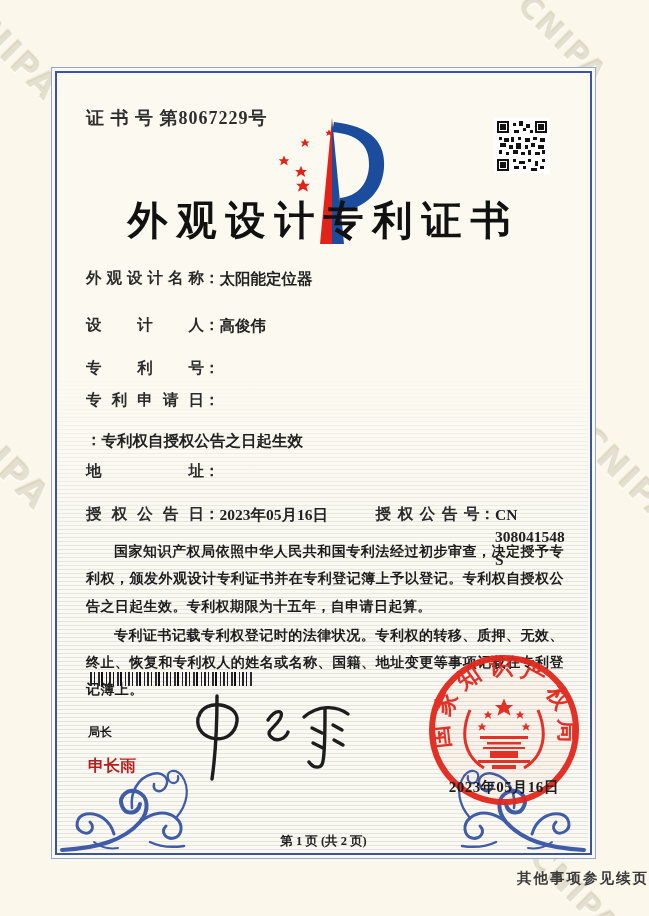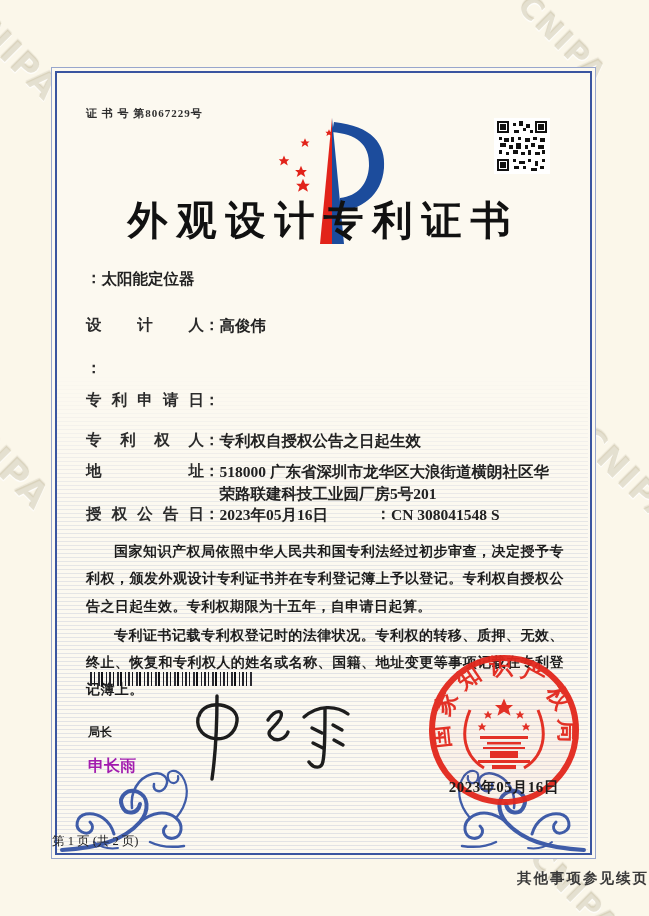--- a/index.html
+++ b/index.html
@@ -24,21 +24,21 @@
   .guilloche{position:absolute;left:57px;top:74px;width:531px;height:776px;
      background:repeating-linear-gradient(0deg,rgba(125,138,185,.20) 0 1px,transparent 1px 4px);
      -webkit-mask-image:linear-gradient(to bottom,transparent 0 38%,rgba(0,0,0,.85) 58%,#000 78%);
      mask-image:linear-gradient(to bottom,transparent 0 38%,rgba(0,0,0,.85) 58%,#000 78%);
      pointer-events:none;}
   .flourish{position:absolute;width:150px;height:110px;}
   .flourish.left{left:54px;top:748px;}
   .flourish.right{left:442px;top:748px;transform:scaleX(-1);}
 
   
-  .cert-no{position:absolute;left:86px;top:106px;font-size:11px;color:#2e2e2e;
+  .cert-no{position:absolute;left:86px;top:106px;font-size:18px;color:#2e2e2e;
            letter-spacing:1px;font-weight:600;}
   .logo{position:absolute;left:272px;top:110px;width:120px;height:140px;}
   .qr{position:absolute;left:494px;top:118px;width:56px;height:56px;background:#fff;
       padding:3px;box-sizing:border-box;}
   .title{position:absolute;left:52px;top:193px;width:543px;text-align:center;
          font-size:40px;font-weight:bold;color:#111;letter-spacing:9px;}
 
   
   .row{position:absolute;left:86px;width:480px;display:flex;align-items:flex-start;
        font-size:15.5px;color:#2b2b2b;}
@@ -56,31 +56,31 @@
          letter-spacing:.4px;}
   .paras p{margin:0 0 2px 0;text-indent:2em;}
 
   
   .barcode{position:absolute;left:90px;top:672px;width:163px;height:14px;
      background:repeating-linear-gradient(90deg,
         #23232a 0 2px,transparent 2px 4px,#15151a 4px 5px,transparent 5px 8px,
         #2c2c33 8px 10px,transparent 10px 11px,#101014 11px 13px,transparent 13px 16px,
         #23232a 16px 17px,transparent 17px 19px);}
   .sig-title{position:absolute;left:88px;top:724px;font-size:12px;font-weight:700;color:#222;}
-  .sig-name{position:absolute;left:88px;top:756px;font-size:16px;font-weight:700;color:#a21caf;}
+  .sig-name{position:absolute;left:88px;top:756px;font-size:16px;font-weight:700;color:#b91c1c;}
   .sig-script{position:absolute;left:182px;top:690px;width:180px;height:95px;}
 
   
   .seal{position:absolute;left:424px;top:650px;width:160px;height:160px;opacity:.95;}
   .seal-date{position:absolute;left:428px;top:778px;width:152px;text-align:center;
              font-size:15px;font-weight:700;color:#1b1b1b;letter-spacing:.5px;}
 
   
-  .page-footer{position:absolute;left:52px;top:833px;width:543px;text-align:left;
-               font-size:12.5px;color:#222;font-weight:400;}
+  .page-footer{position:absolute;left:52px;top:833px;width:543px;text-align:center;
+               font-size:12.5px;color:#222;font-weight:700;}
   .cont-note{position:absolute;left:0;top:869px;width:649px;text-align:right;
              font-size:14.5px;color:#3a3a3a;font-weight:600;letter-spacing:2px;}
 </style>
 </head>
 <body>
 
 <div class="page">
 
   <svg width="0" height="0" style="position:absolute">
     <defs>
@@ -185,50 +185,51 @@
       <rect x="10" y="26" width="3" height="2"></rect>
         <rect x="15" y="26" width="2" height="2"></rect>
         <rect x="20" y="27" width="3" height="2"></rect>
       <rect x="25" y="26" width="2" height="2"></rect>
     </g>
   </svg>
 
   <div class="title">外观设计专利证书</div>
 
   <div class="row" style="top:268px">
+    <span class="f-label">外观设计名称</span>
       <span class="f-colon">：</span>
       <span class="f-value">太阳能定位器</span>
   </div>
   <div class="row" style="top:315px">
     <span class="f-label">设计人</span>
       <span class="f-colon">：</span>
       <span class="f-value">高俊伟</span>
   </div>
   <div class="row" style="top:358px">
+    <span class="f-label">专利号</span>
       <span class="f-colon">：</span>
   </div>
   <div class="row" style="top:390px">
     <span class="f-label">专利申请日</span>
       <span class="f-colon">：</span>
   </div>
   <div class="row" style="top:430px">
-    <span class="f-label">专利权人</span>
       <span class="f-colon">：</span>
       <span class="f-value">专利权自授权公告之日起生效</span>
   </div>
   <div class="row" style="top:461px">
     <span class="f-label">地址</span>
       <span class="f-colon">：</span>
-      <span class="f-value">518000 广东省深圳市龙华区大浪街道横朗社区华荣路联建科技工业园厂房5号201</span>
   </div>
   <div class="row" style="top:504px">
     <span class="f-label">授权公告日</span>
       <span class="f-colon">：</span>
       <span class="f-value" style="flex:0 0 136px">2023年05月16日</span>
     <span class="grant-pair" style="margin-left:20px">
+      <span class="f-label2">授权公告号</span>
         <span class="f-colon">：</span>
         <span class="f-value">CN 308041548 S</span>
     </span>
   </div>
 
   <div class="paras">
     <p>国家知识产权局依照中华人民共和国专利法经过初步审查，决定授予专利权，颁发外观设计专利证书并在专利登记簿上予以登记。专利权自授权公告之日起生效。专利权期限为十五年，自申请日起算。</p>
     <p>专利证书记载专利权登记时的法律状况。专利权的转移、质押、无效、终止、恢复和专利权人的姓名或名称、国籍、地址变更等事项记载在专利登记簿上。</p>
   </div>
 

